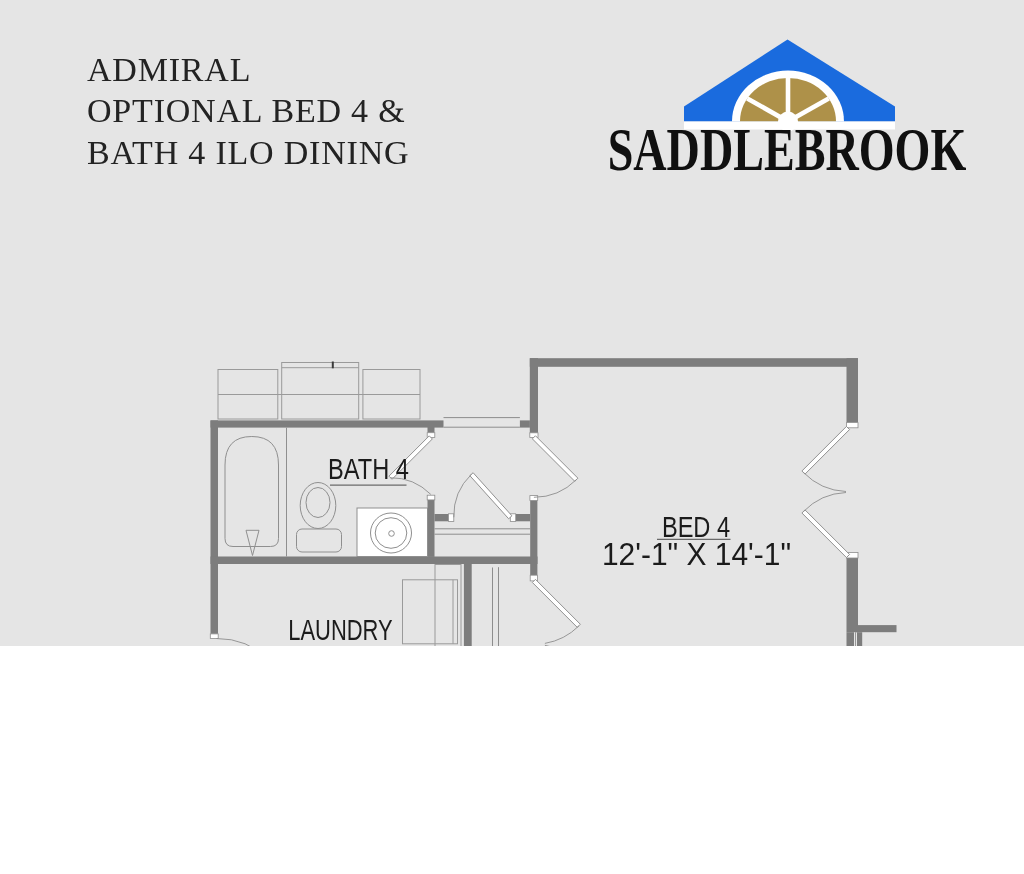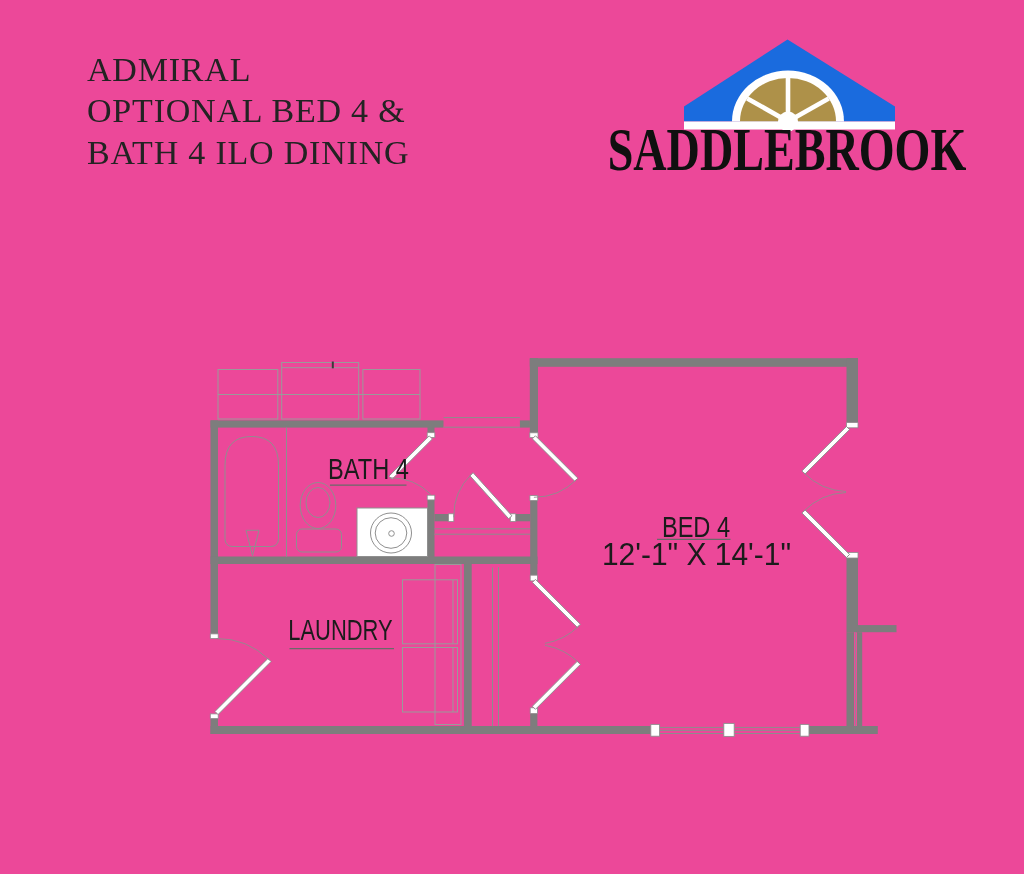--- a/index.html
+++ b/index.html
@@ -1,17 +1,17 @@
 <!DOCTYPE html>
 <html><head>
 <meta charset="utf-8">
 <title>Admiral Optional Bed 4</title>
 <style>
   html,body{margin:0;padding:0;background:#fff;}
-  .page{position:relative;width:1024px;height:874px;background:#ec4899;overflow:hidden;font-family:"Liberation Sans",sans-serif;}
+  .page{position:relative;width:1024px;height:646px;background:#e5e5e5;overflow:hidden;font-family:"Liberation Sans",sans-serif;}
   .title{position:absolute;left:87px;top:48.9px;font-family:"Liberation Serif",serif;font-size:34px;line-height:41.4px;color:#232323;letter-spacing:0.8px;}
 </style>
 </head>
 <body>
 <div class="page">
 
   <div class="title">ADMIRAL<br>OPTIONAL BED 4 &amp;<br>BATH 4 ILO DINING</div>
 
   <svg width="1024" height="874" viewBox="0 0 1024 874" style="position:absolute;left:0;top:0" xmlns="http://www.w3.org/2000/svg">
 

